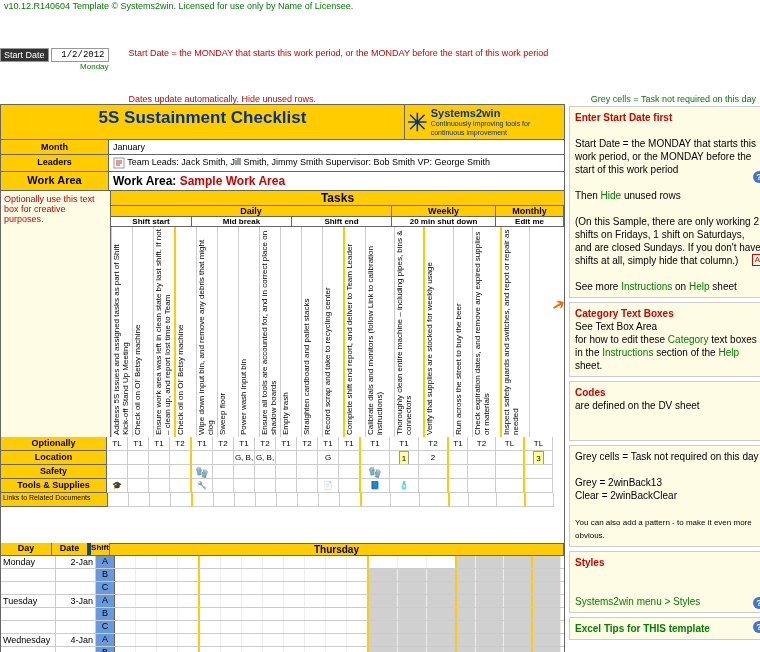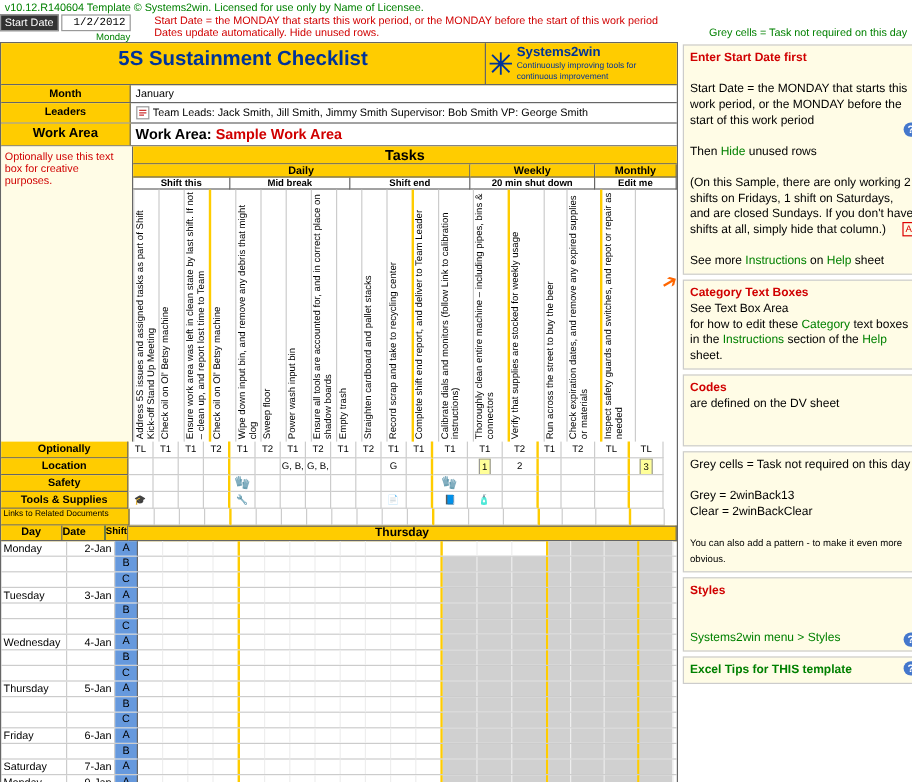--- a/index.html
+++ b/index.html
@@ -1,20 +1,20 @@
 <!DOCTYPE html>
 <html><head>
 <meta charset="utf-8">
 <style>
 body { margin:0; padding:0; font-family:Arial,sans-serif; font-size:9px; background:#fff; color:#000; width:760px; }
 .header-line { font-size:9px; padding:1px 4px; }
 .green-text { color:#008000; }
 .red-text { color:#d00000; }
 .mono { font-family:'Courier New',monospace; }
-.row { display:flex; align-items:stretch; }
+.row { display:flex; align-items:stretch;margin-top:36px; }
 .stcell { border:1px solid #999; padding:1px 3px; font-size:9px; }
 .darkbox { background:#333; color:#fff; }
 .main { display:flex; }
 .left { flex:0 0 556px; border:1px solid #666; }
 .right { flex:0 0 200px; padding:2px 4px; }
 .title-row { display:flex; border-bottom:1px solid #666; }
 .yellow-bg { background:#ffcc00; }
 .label-col { flex:0 0 103px; text-align:center; font-weight:bold; border-right:1px solid #666; padding:2px; }
 .value-col { flex:1; padding:2px 4px; }
 .big-title { font-size:17px; font-weight:bold; color:#003399; text-align:center; padding:3px; }
@@ -106,21 +106,21 @@
   <div class="grid-area">
     <div class="textbox-col">Optionally use this text box for creative purposes.</div>
     <div class="task-grid">
       <div class="yellow-bg" style="text-align:center;font-weight:bold;font-size:12px;border-bottom:1px solid #666">Tasks</div>
       <div class="freq-row">
         <div style="width:280px" class="yellow-bg">Daily</div>
         <div style="width:103px" class="yellow-bg">Weekly</div>
         <div style="width:67px" class="yellow-bg">Monthly</div>
       </div>
       <div class="freq-row" style="font-weight:normal;font-size:8px">
-        <div style="width:80px">Shift this</div>
+        <div style="width:80px">Shift start</div>
         <div style="width:99px">Mid break</div>
         <div style="width:99px">Shift end</div>
         <div style="width:103px">20 min shut down</div>
         <div style="width:67px">Edit me</div>
       </div>
       <div class="vert-tasks" id="vtasks">
             <div class="vt-cell" style="width: 20px;">Address 5S issues and assigned tasks as part of Shift Kick-off Stand Up Meeting</div>
             <div class="vt-cell" style="width: 20px;">Check oil on Ol' Betsy machine</div>
             <div class="vt-cell" style="width: 20px;">Ensure work area was left in clean state by last shift. If not – clean up, and report lost time to Team</div>
             <div class="vt-cell divider" style="width: 20px;">Check oil on Ol' Betsy machine</div>
@@ -252,21 +252,21 @@
           <div class="tl-cell" style="width: 18px;"></div>
           <div class="tl-cell" style="width: 27px;"></div>
           <div class="tl-cell divider" style="width: 27px;"></div>
           <div class="tl-cell" style="width: 27px;"></div>
         </div>
       </div>
 
   <div class="row">
     <div style="flex:0 0 103px;display:flex;background:#ffcc00;border:1px solid #666;border-left:none;border-top:none">
       <div style="width:50px;font-weight:bold;text-align:center;border-right:1px solid #666">Day</div>
-      <div style="width:35px;font-weight:bold;border-right:1px solid #0c4a6e">Date</div>
+      <div style="width:35px;font-weight:bold;text-align:center;border-right:4px solid #0c4a6e">Date</div>
       <div style="width:18px;font-weight:bold;text-align:center;font-size:8px">Shift</div>
     </div>
     <div class="completed-bar" style="flex:1">Thursday</div>
   </div>
 
   <div class="day-grid" id="daygrid">
         <div class="day-row">
           <div class="day-name">Monday</div>
           <div class="day-date">2-Jan</div>
           <div class="shift-cell">A</div>

